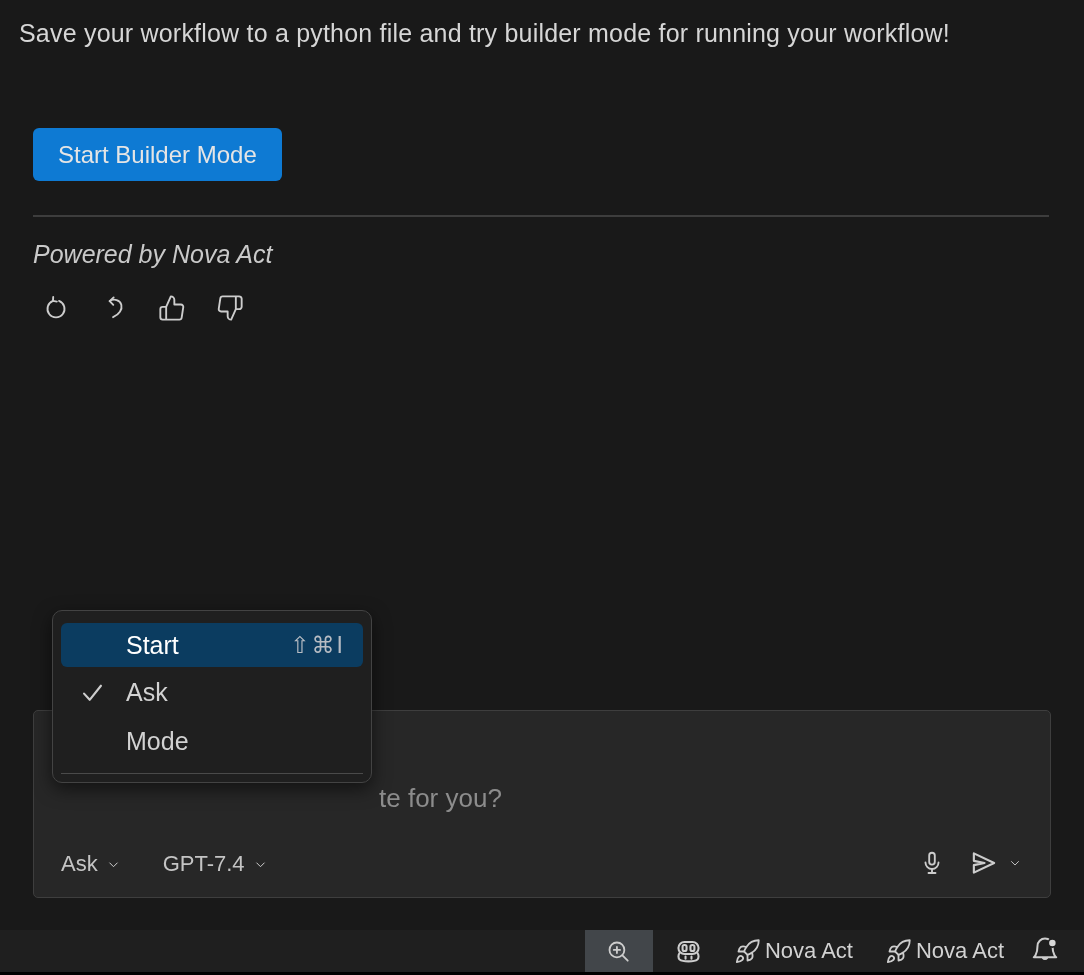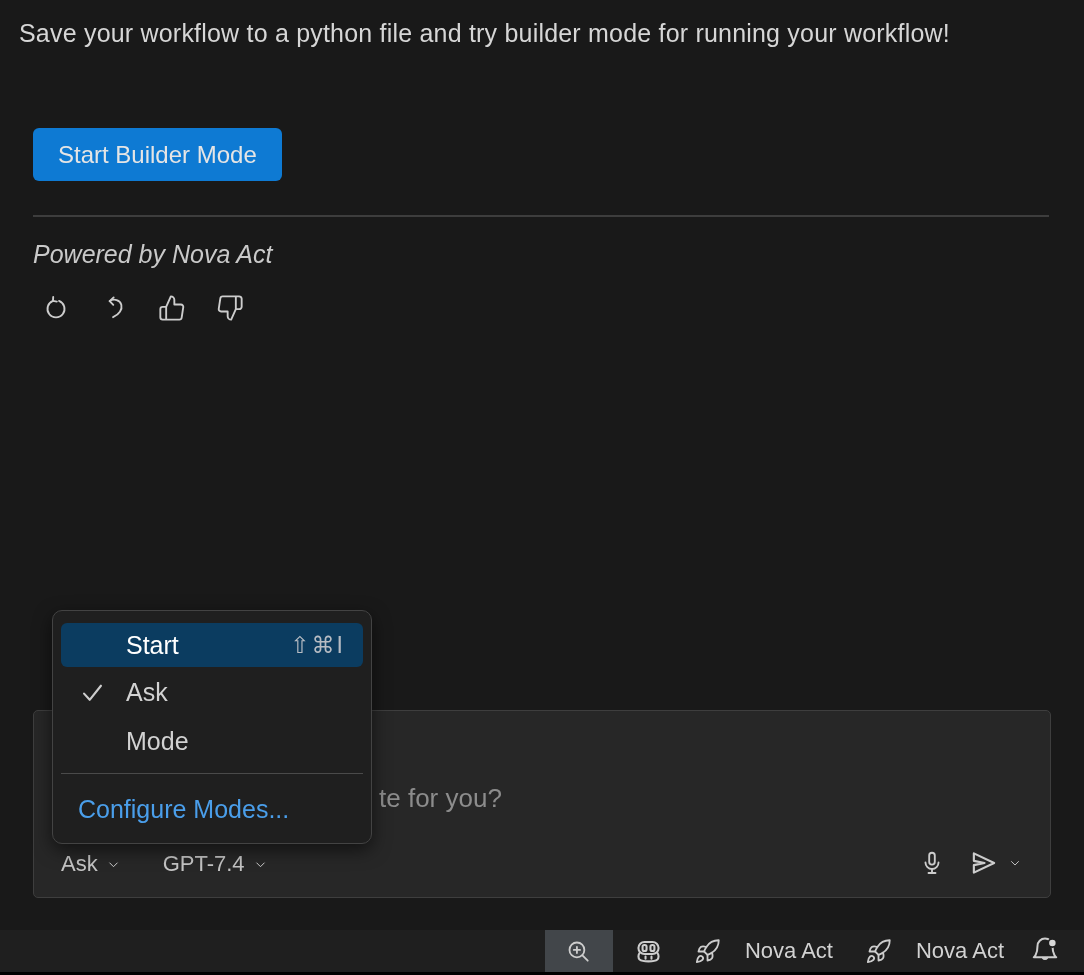--- a/index.html
+++ b/index.html
@@ -110,21 +110,21 @@
     position: absolute; left: 0; top: 930px; width: 1084px; height: 42px;
     background: #1f1f1f; display: flex; align-items: center; justify-content: flex-end;
     padding-right: 20px;
   }
   .statusbar-cell {
     height: 42px; display: flex; align-items: center; justify-content: center;
     background: none; border: none; cursor: pointer; padding: 0 14px;
   }
   .zoom-cell { background: #42464a; width: 68px; margin-right: 6px; }
   .nova-item {
-    display: flex; align-items: center; gap: 24px;
+    display: flex; align-items: center; gap: 4px;
     background: none; border: none; cursor: pointer; padding: 0 16px; height: 42px;
     font-family: "Liberation Sans", sans-serif; font-size: 22px; color: #d2d2d2;
   }
   .bottom-strip {
     position: absolute; left: 0; top: 972px; width: 1084px; height: 3px; background: #000000;
   }
 </style>
 </head>
 <body>
 
@@ -233,21 +233,20 @@
         <path d="M4.5 13 9.5 18.5 19.5 6"></path>
       </svg>
     </span>
     <span class="menu-label">Ask</span>
   </div>
   <div class="menu-row" style="height:48px">
     <span class="check-slot"></span>
     <span class="menu-label">Mode</span>
   </div>
   <div class="menu-divider"></div>
-  <button class="menu-configure">Configure Modes...</button>
 </div>
 
 <div class="status-bar">
   <button class="statusbar-cell zoom-cell">
     <span>
       <svg class="ico" width="27" height="27" viewBox="0 0 24 24">
         <circle cx="10.6" cy="10.6" r="6.6"></circle>
         <path d="M15.5 15.5 20.2 20.2"></path>
         <path d="M10.6 7.8v5.6 M7.8 10.6h5.6"></path>
       </svg>

